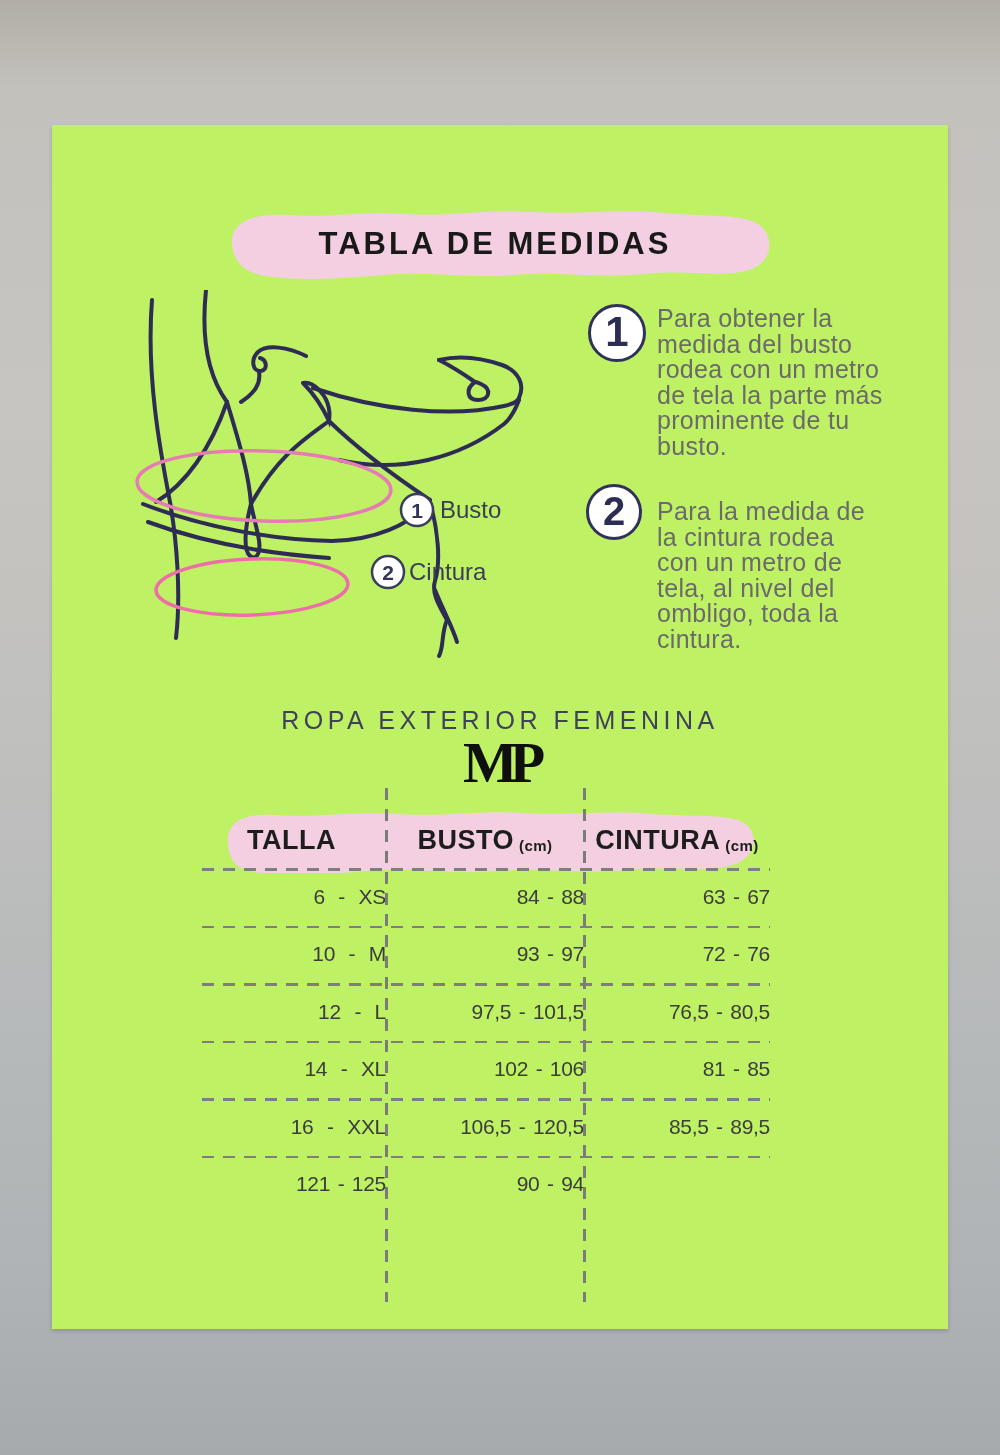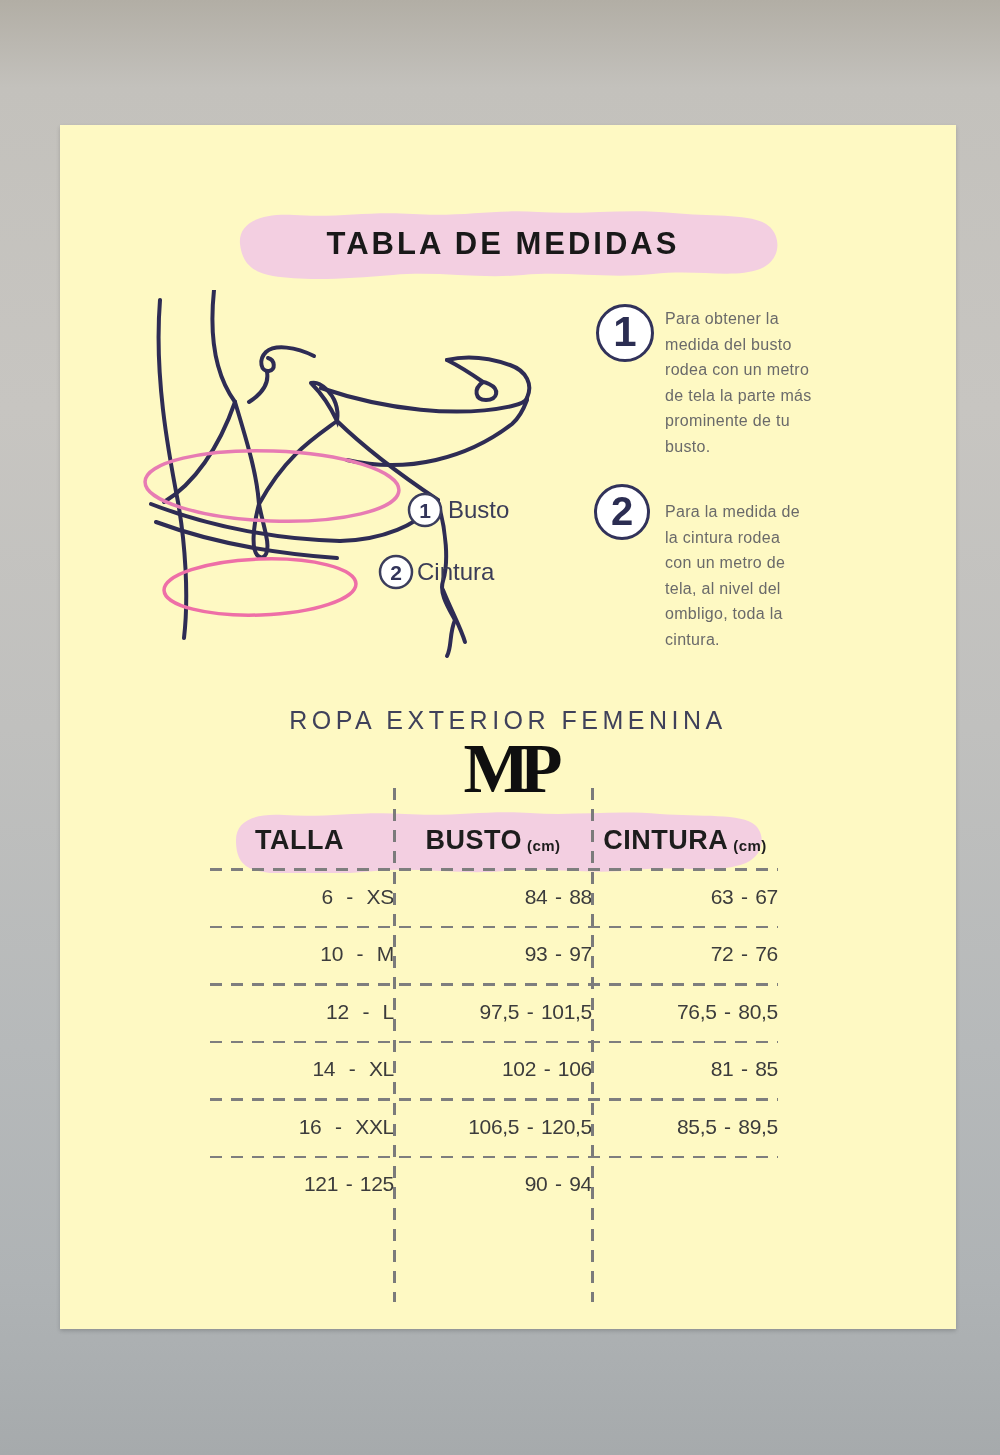--- a/index.html
+++ b/index.html
@@ -2,22 +2,22 @@
 <html><head>
 <meta charset="utf-8">
 <style>
   html,body{margin:0;padding:0;}
   body{
     width:1000px;height:1455px;position:relative;overflow:hidden;
     font-family:"Liberation Sans",sans-serif;
     background:linear-gradient(180deg,#b2aea5 0%,#c3c1bc 6%,#c7c5c1 28%,#c0c0be 50%,#b6b9ba 72%,#afb3b5 88%,#a6aaac 100%);
   }
   .card{
-    position:absolute;left:60px;top:125px;width:896px;height:1204px;
-    background:#fef9c3;box-shadow:0 2px 4px rgba(0,0,0,.18);
+    position:absolute;left:52px;top:125px;width:896px;height:1204px;
+    background:#bef264;box-shadow:0 2px 4px rgba(0,0,0,.18);
   }
   
   .title-banner{position:absolute;left:148px;top:80px;width:590px;height:78px;}
   .title-banner svg{position:absolute;inset:0;}
   .title-banner h1{
     position:absolute;left:0;top:50%;transform:translateY(-50%);width:100%;margin:0;
     text-align:center;font-size:31px;font-weight:700;letter-spacing:3px;color:#191919;
   }
   
   .figure{position:absolute;left:58px;top:165px;width:460px;height:370px;}
@@ -25,32 +25,32 @@
   .fig-label-num{font-family:"Liberation Sans",sans-serif;font-size:21px;font-weight:700;fill:#32345a;}
   
   .instr-circle{
     position:absolute;border-radius:50%;background:#fff;border:3px solid #31325a;
     color:#2b2d52;font-weight:700;text-align:center;box-sizing:border-box;
   }
   .instr-circle.c1{left:536px;top:179px;width:58px;height:58px;font-size:42px;line-height:50px;}
   .instr-circle.c2{left:534px;top:359px;width:56px;height:56px;font-size:40px;line-height:48px;}
   .instr-text{
     position:absolute;left:605px;width:235px;white-space:pre-line;
-    font-size:16px;line-height:25.5px;color:#6a6a6a;letter-spacing:.3px;
+    font-size:25px;line-height:25.5px;color:#6a6a6a;letter-spacing:.3px;
   }
   .instr-text.t1{top:181px;}
   .instr-text.t2{top:374px;}
   
   .section-heading{
     position:absolute;left:0;right:0;top:576px;margin:5px;text-align:center;
     font-size:25px;font-weight:500;letter-spacing:4.5px;color:#3f415a;
   }
   .brand-logo{
     position:absolute;left:0;right:0;top:604px;margin:0;text-align:center;
-    font-family:"Liberation Serif",serif;font-size:70px;font-weight:600;
+    font-family:"Liberation Serif",serif;font-size:58px;font-weight:600;
     letter-spacing:-0.14em;color:#0f0f0f;
   }
   
   .table-banner{position:absolute;left:150px;top:682px;width:568px;height:66px;z-index:1;}
   .table-banner svg{position:absolute;inset:0;}
   .th-row{position:absolute;inset:0;display:flex;align-items:center;}
   .th-cell{text-align:center;font-size:27px;font-weight:700;color:#1d1d1d;letter-spacing:.5px;}
   .th-cell:nth-child(1){width:184px;}
   .th-cell:nth-child(2){width:198px;}
   .th-cell:nth-child(3){width:186px;}

